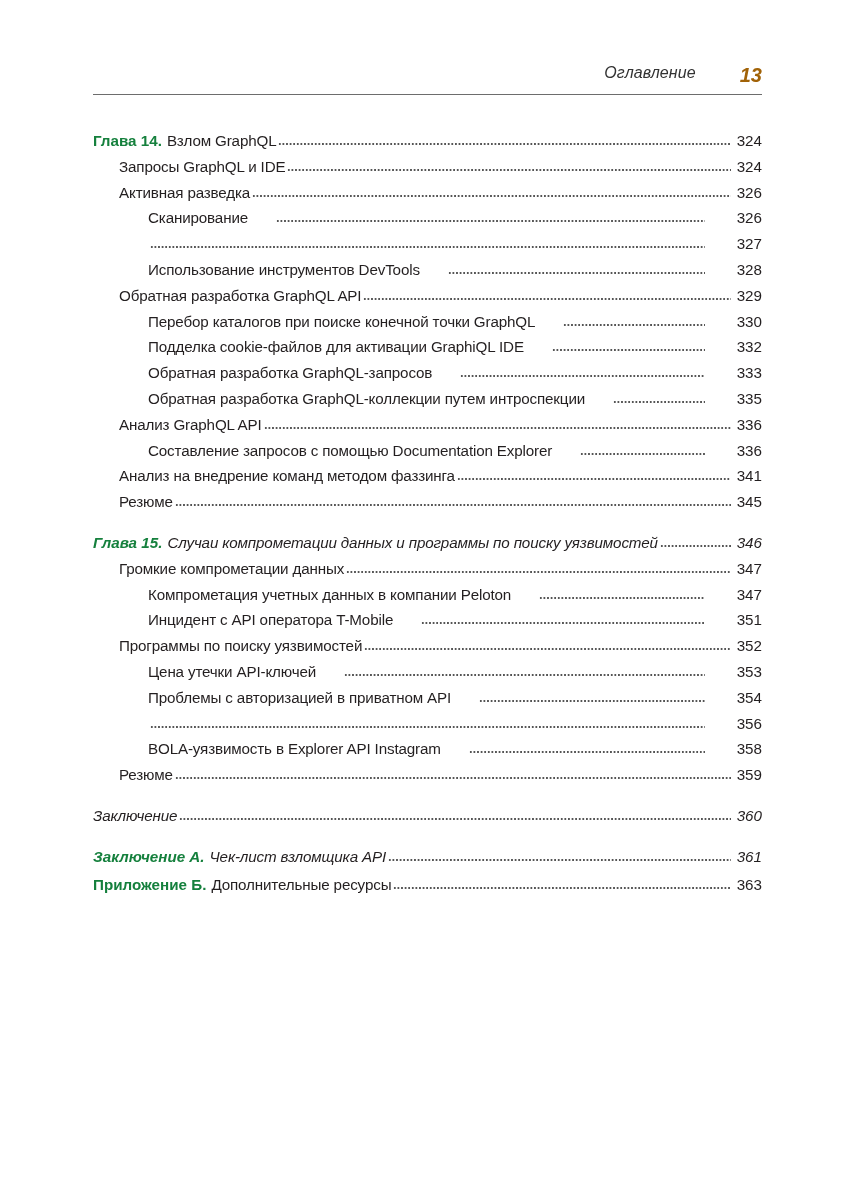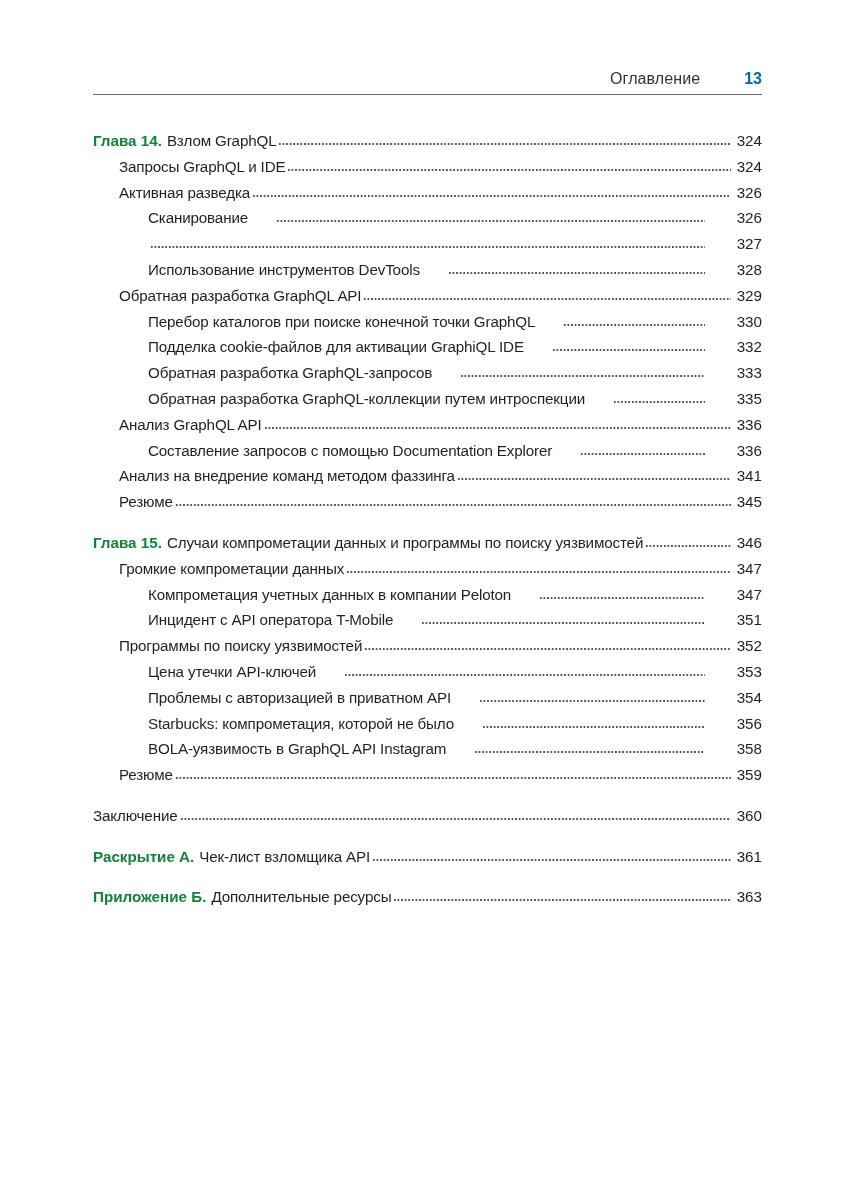--- a/index.html
+++ b/index.html
@@ -17,51 +17,52 @@
     }
     .header {
       position: absolute;
       left: 93px;
       width: 669px;
       top: 64px;
       height: 30px;
       border-bottom: 1.5px solid #6d6d6d;
       display: flex;
       justify-content: flex-end;
-      align-items: center;
+      align-items: flex-start;
+      font-style: italic;
     }
     .header .running-title {
       font-size: 16px;
       color: #333;
       margin-right: 44px;
       letter-spacing: 0.1px;
     }
     .header .page-num {
-      font-size: 16px;
+      font-size: 20px;
       font-weight: bold;
-      color: #0369a1;
+      color: #a16207;
     }
     .toc {
       position: absolute;
       left: 93px;
       width: 669px;
       top: 128px;
     }
     .toc-row {
       display: flex;
       align-items: baseline;
       height: 25.8px;
       font-size: 15.2px;
       line-height: 25.8px;
       white-space: nowrap;
     }
     .toc-row.lvl1 { padding-left: 26px; }
     .toc-row.lvl2 { padding-left: 55px; gap: 26px; }
-    .toc-row.gap-before { margin-top: 15px; }
-    .toc-row.gap-small { margin-top: 14px; }
+    .toc-row.gap-before { margin-top: 15px; font-style: italic; }
+    .toc-row.gap-small { margin-top: 2px; }
     .toc-row .prefix {
       font-weight: bold;
       margin-right: 5px;
       color: #15803d;
     }
     .toc-row .title {
       flex: 0 0 auto;
       letter-spacing: -0.15px;
     }
     .toc-row .leader {
@@ -196,41 +197,40 @@
       <span class="title">Цена утечки API-ключей</span>
       <span class="leader"></span>
       <span class="pg">353</span>
     </div>
     <div class="toc-row lvl2">
       <span class="title">Проблемы с авторизацией в приватном API</span>
       <span class="leader"></span>
       <span class="pg">354</span>
     </div>
     <div class="toc-row lvl2">
-      <span class="title">Starbucks: компрометация, которой не было</span>
       <span class="leader"></span>
       <span class="pg">356</span>
     </div>
     <div class="toc-row lvl2">
-      <span class="title">BOLA-уязвимость в GraphQL API Instagram</span>
+      <span class="title">BOLA-уязвимость в Explorer API Instagram</span>
       <span class="leader"></span>
       <span class="pg">358</span>
     </div>
     <div class="toc-row lvl1">
       <span class="title">Резюме</span>
       <span class="leader"></span>
       <span class="pg">359</span>
     </div>
     <div class="toc-row lvl0 gap-before">
       <span class="title">Заключение</span>
       <span class="leader"></span>
       <span class="pg">360</span>
     </div>
     <div class="toc-row lvl0 gap-before">
-      <span class="prefix">Раскрытие А.</span>
+      <span class="prefix">Заключение А.</span>
       <span class="title">Чек-лист взломщика API</span>
       <span class="leader"></span>
       <span class="pg">361</span>
     </div>
     <div class="toc-row lvl0 gap-small">
       <span class="prefix">Приложение Б.</span>
       <span class="title">Дополнительные ресурсы</span>
       <span class="leader"></span>
       <span class="pg">363</span>
     </div>

